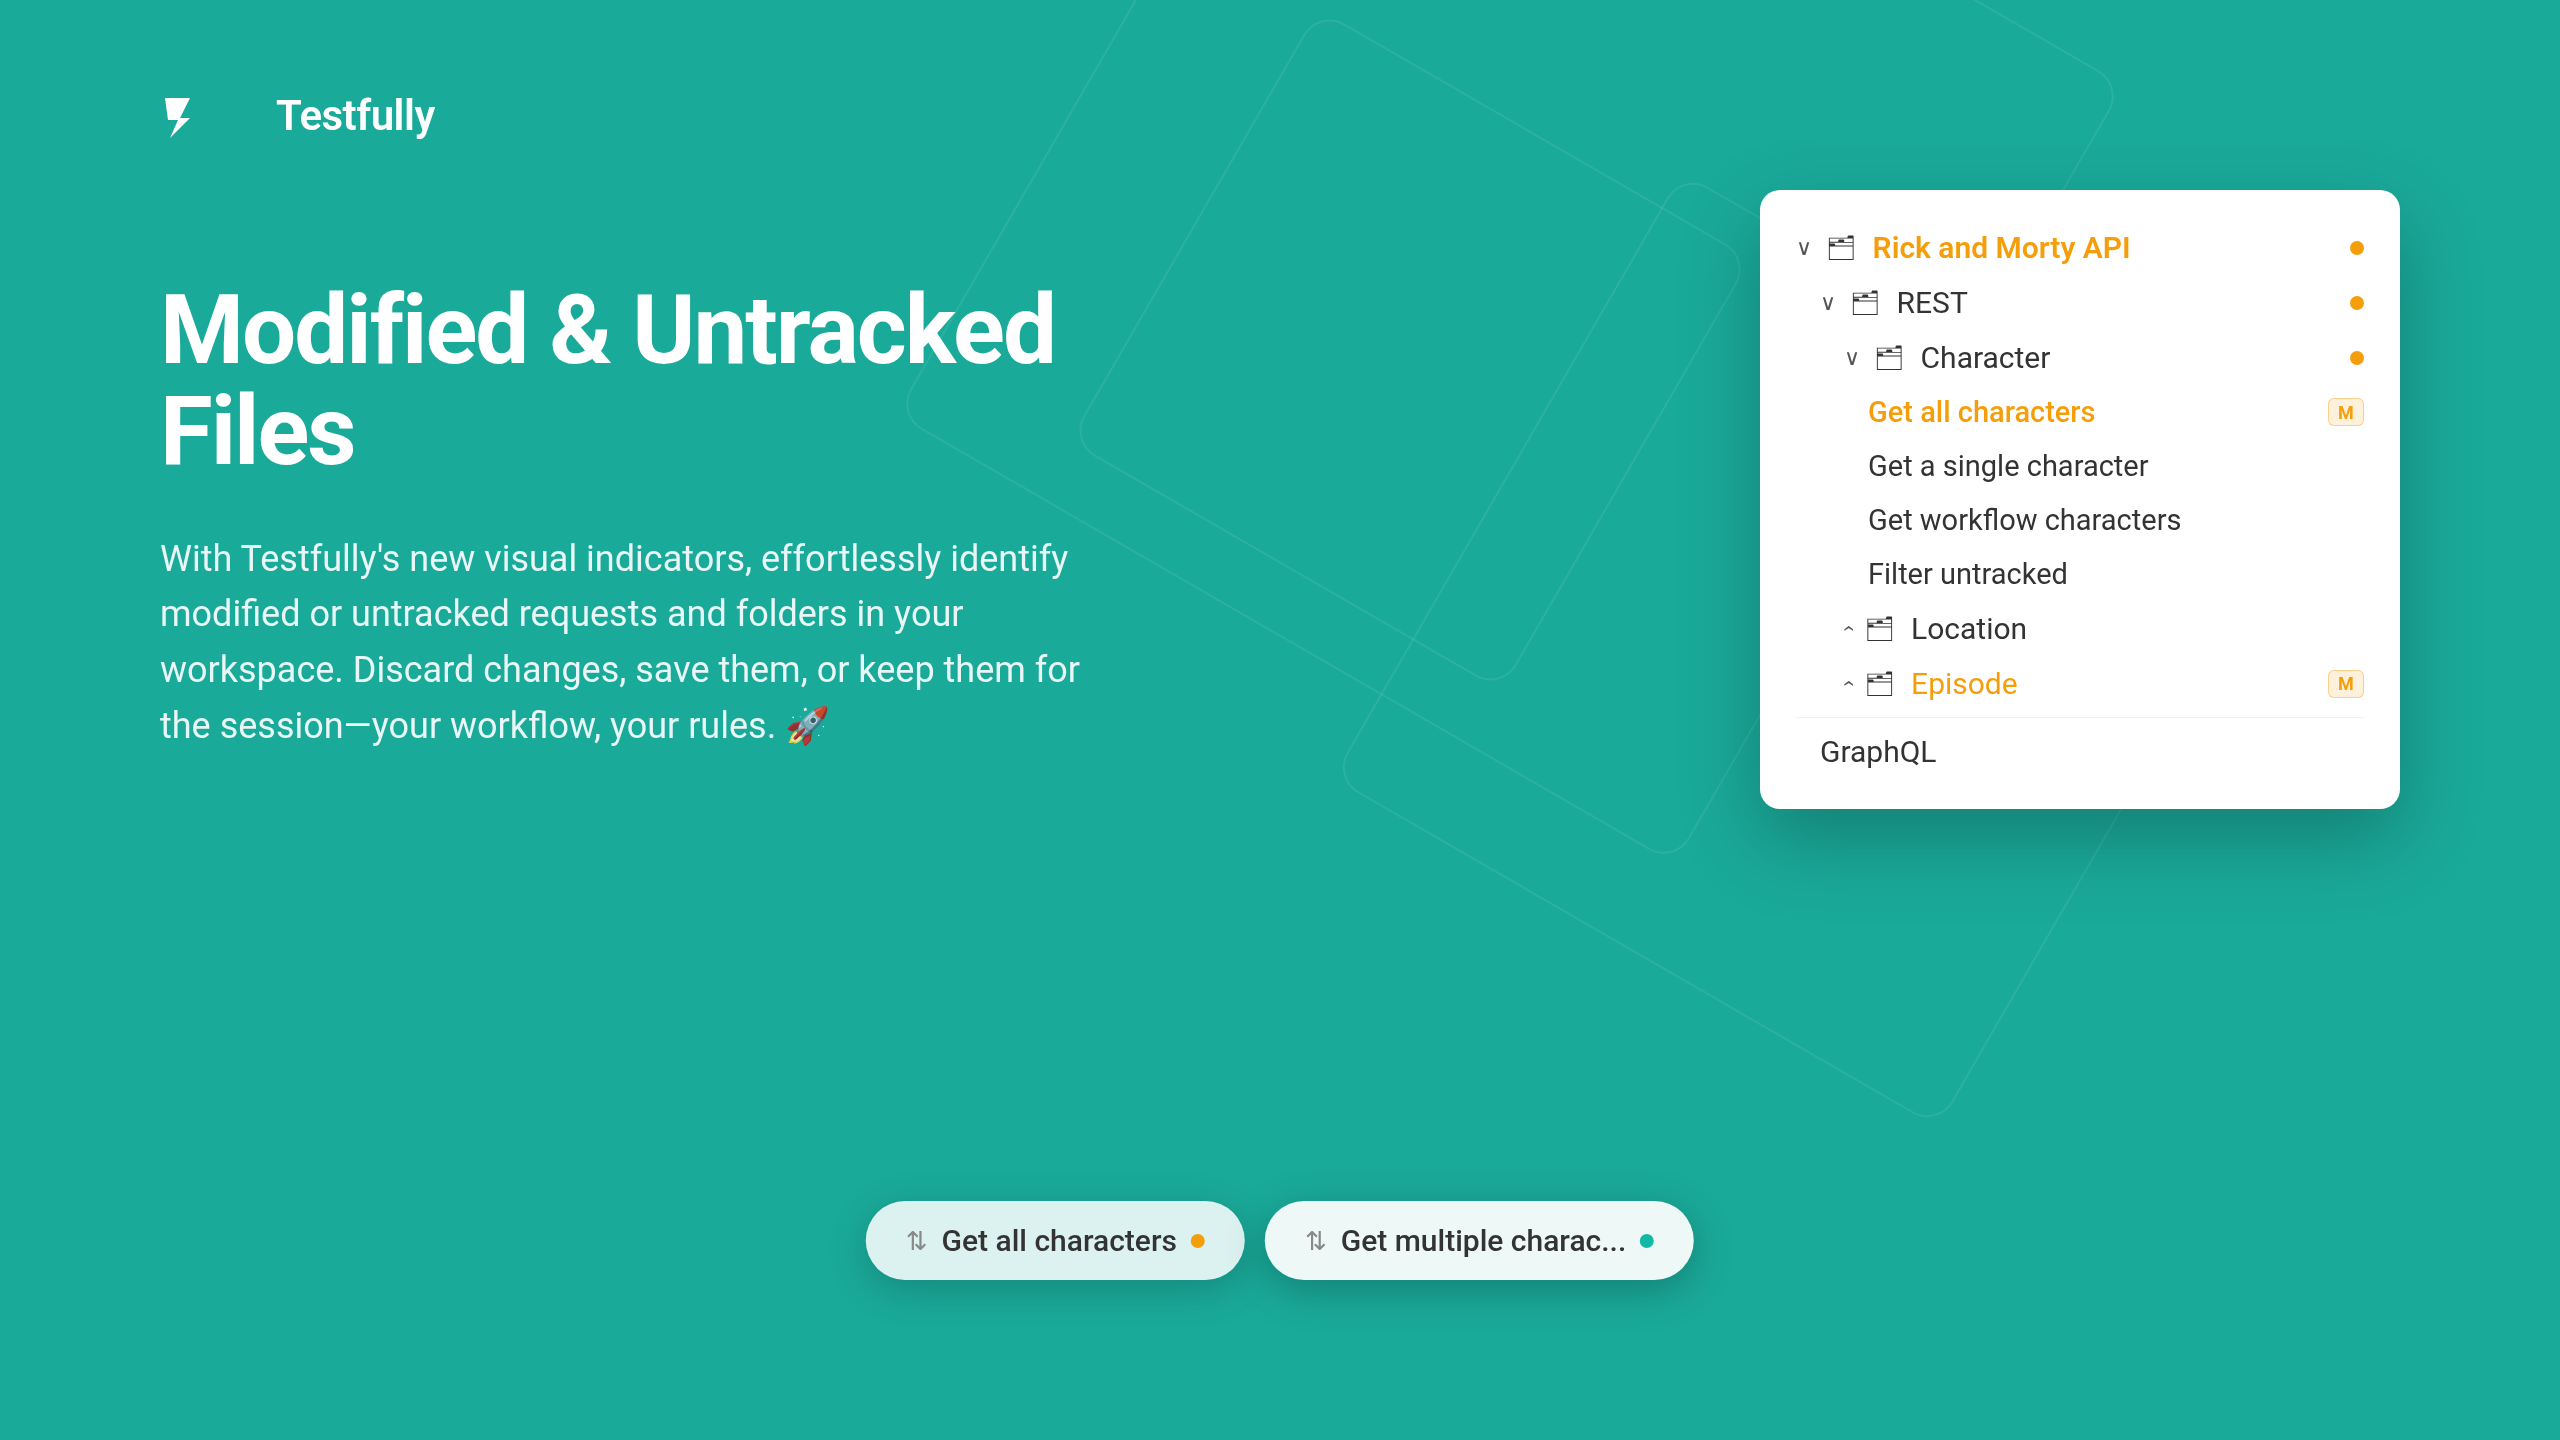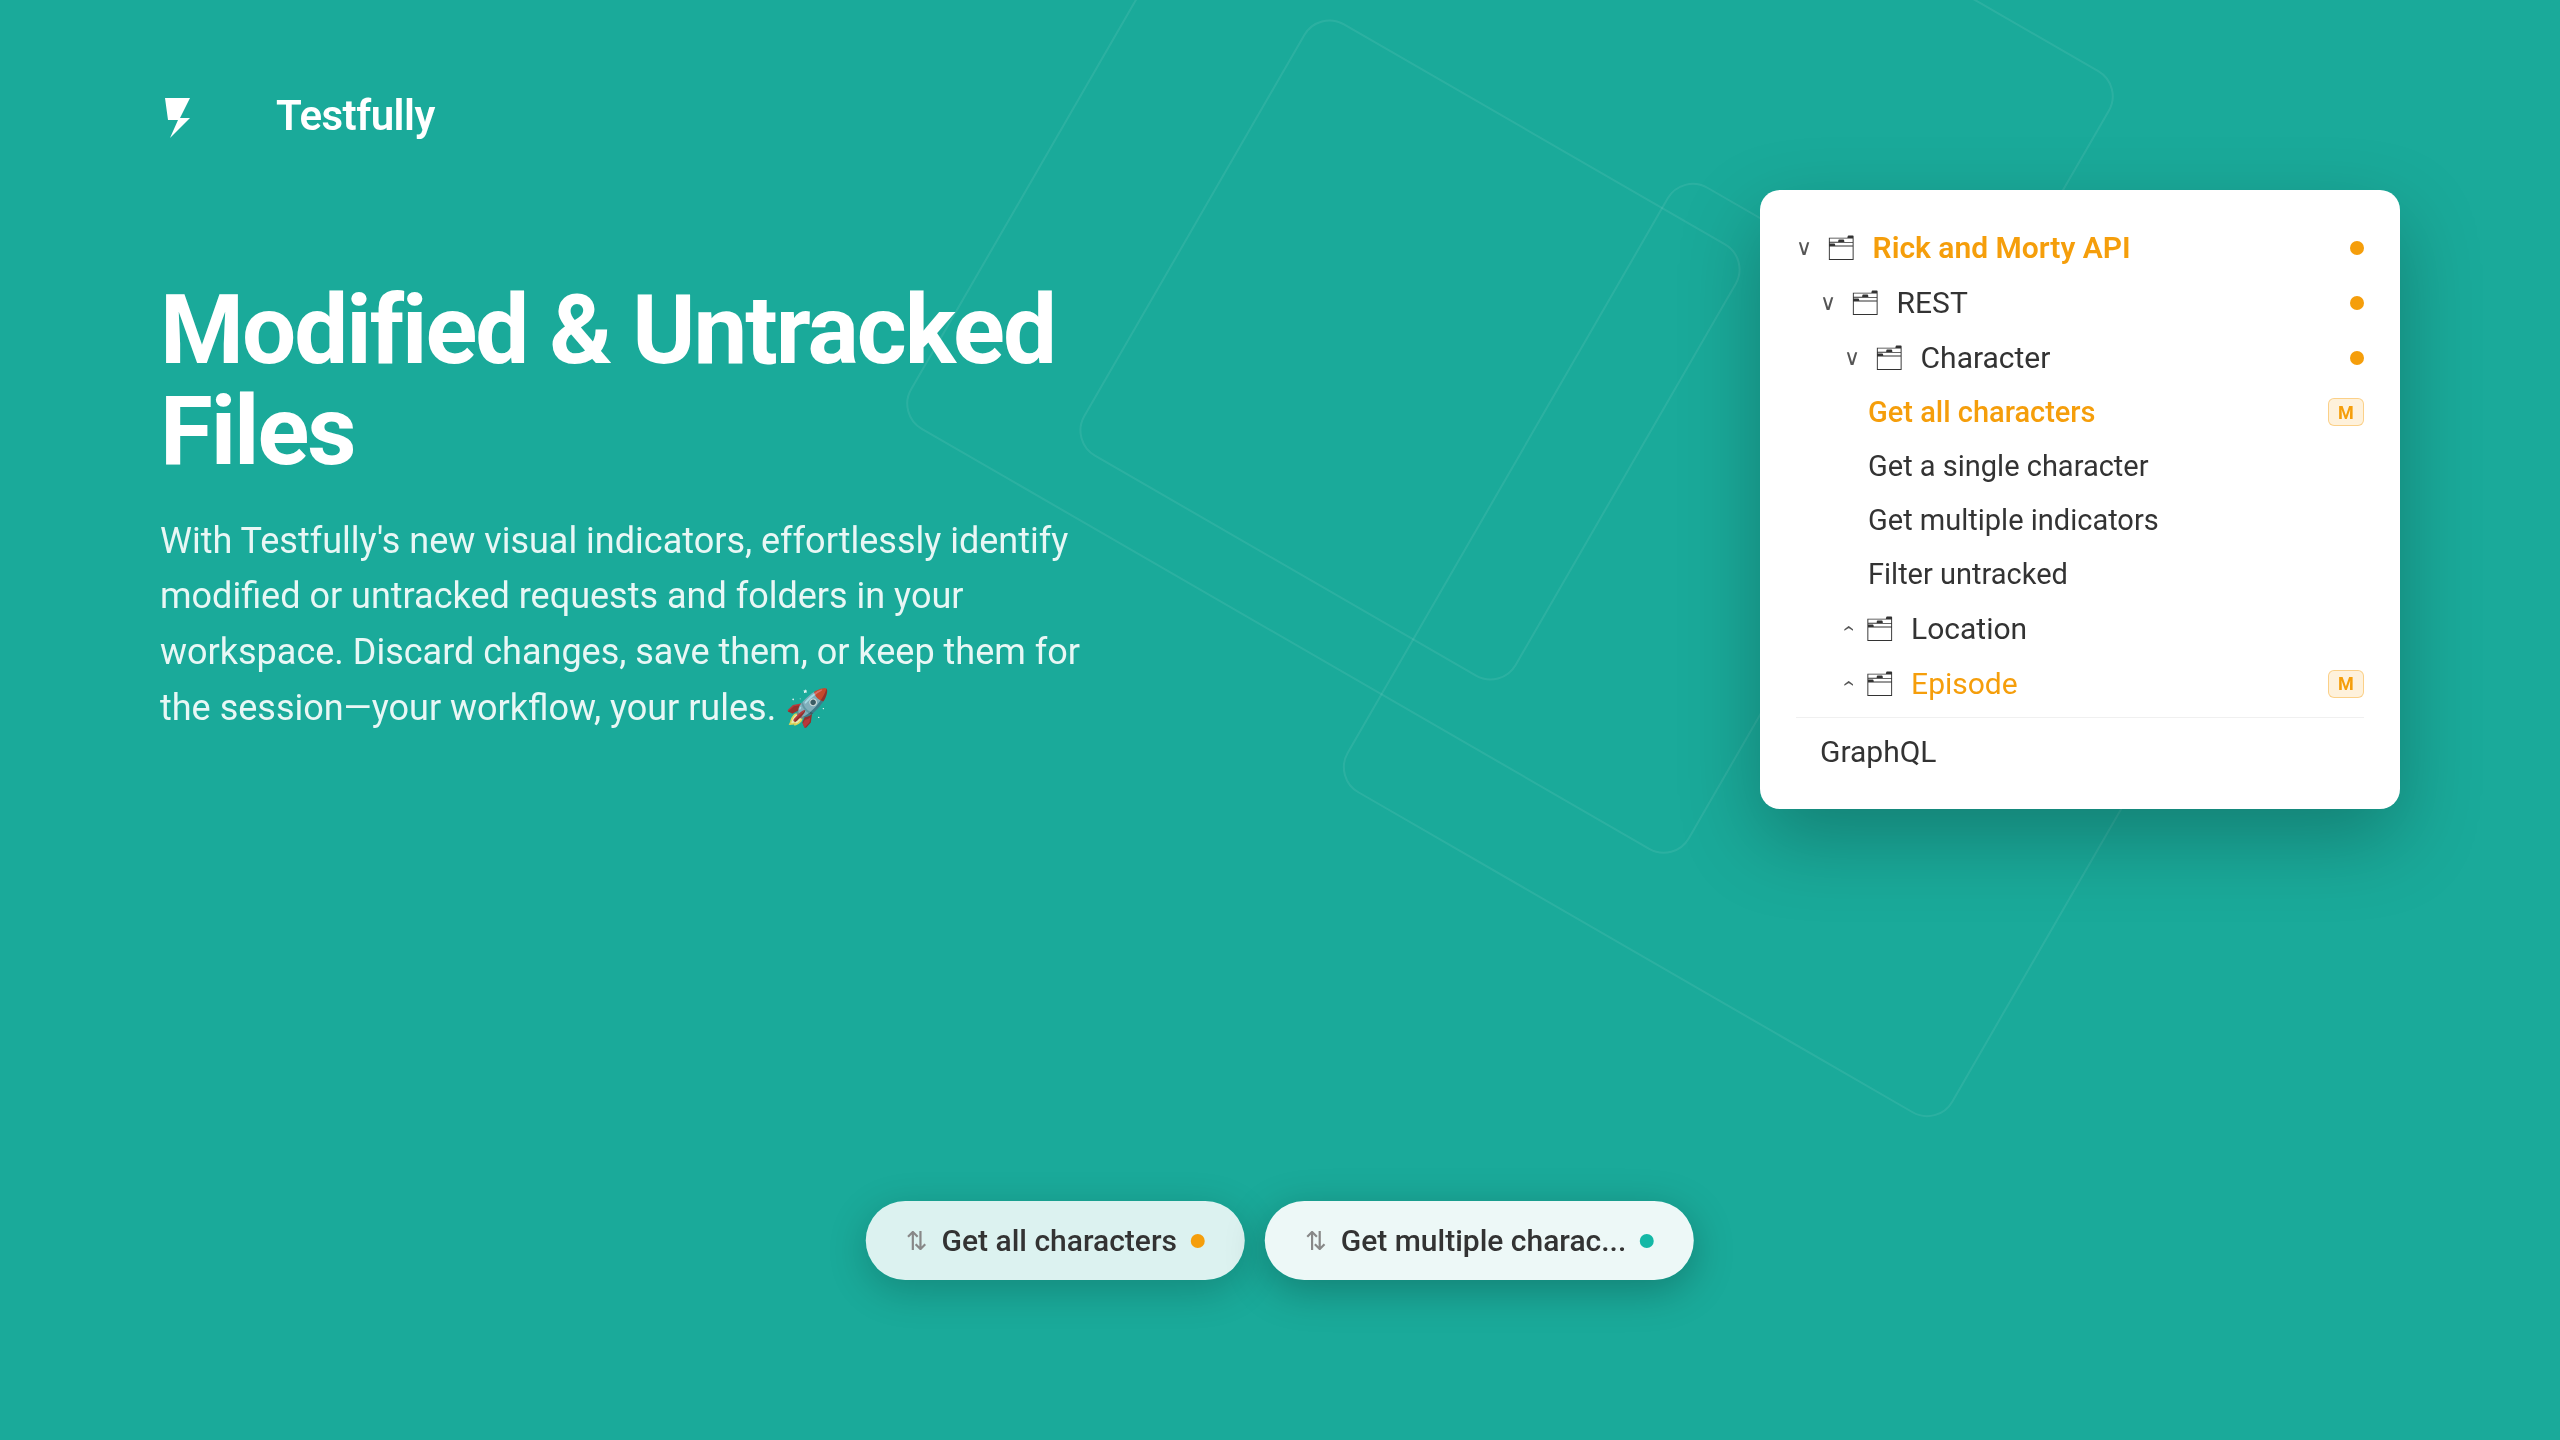--- a/index.html
+++ b/index.html
@@ -69,21 +69,21 @@
       top: 280px;
       left: 160px;
       max-width: 960px;
     }
 
     .headline {
       color: white;
       font-size: 96px;
       font-weight: 700;
       line-height: 1.05;
-      margin-bottom: 32px;
+      margin-bottom: 50px;
       letter-spacing: -2px;
     }
 
     .subtitle {
       color: rgba(255,255,255,0.9);
       font-size: 36px;
       line-height: 1.55;
       font-weight: 400;
       max-width: 920px;
     }
@@ -275,21 +275,21 @@
     <div class="tree-item level-3 active-item">
       <span class="tree-item-label" style="font-size:29px;">Get all characters</span>
       <span class="method-badge badge-orange">M</span>
     </div>
 
     <div class="tree-item level-3">
       <span class="tree-item-label" style="font-size:29px;">Get a single character</span>
     </div>
 
     <div class="tree-item level-3">
-      <span class="tree-item-label" style="font-size:29px;">Get multiple indicators</span>
+      <span class="tree-item-label" style="font-size:29px;">Get workflow characters</span>
     </div>
 
     <div class="tree-item level-3">
       <span class="tree-item-label" style="font-size:29px;">Filter untracked</span>
     </div>
 
 
     <div class="tree-item level-2">
       <span class="chevron" style="transform:rotate(-90deg); display:inline-block;">›</span>
       <span style="font-size:24px; margin-right:6px;">🗂</span>

